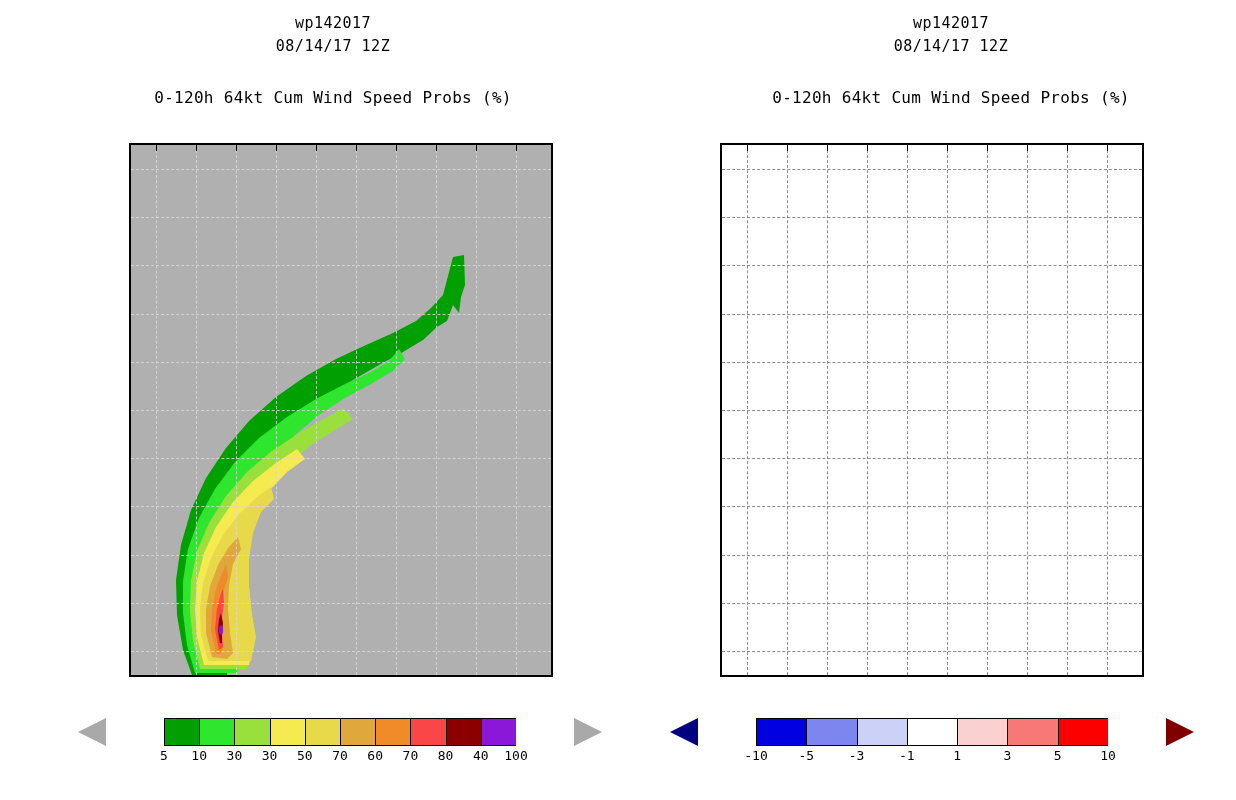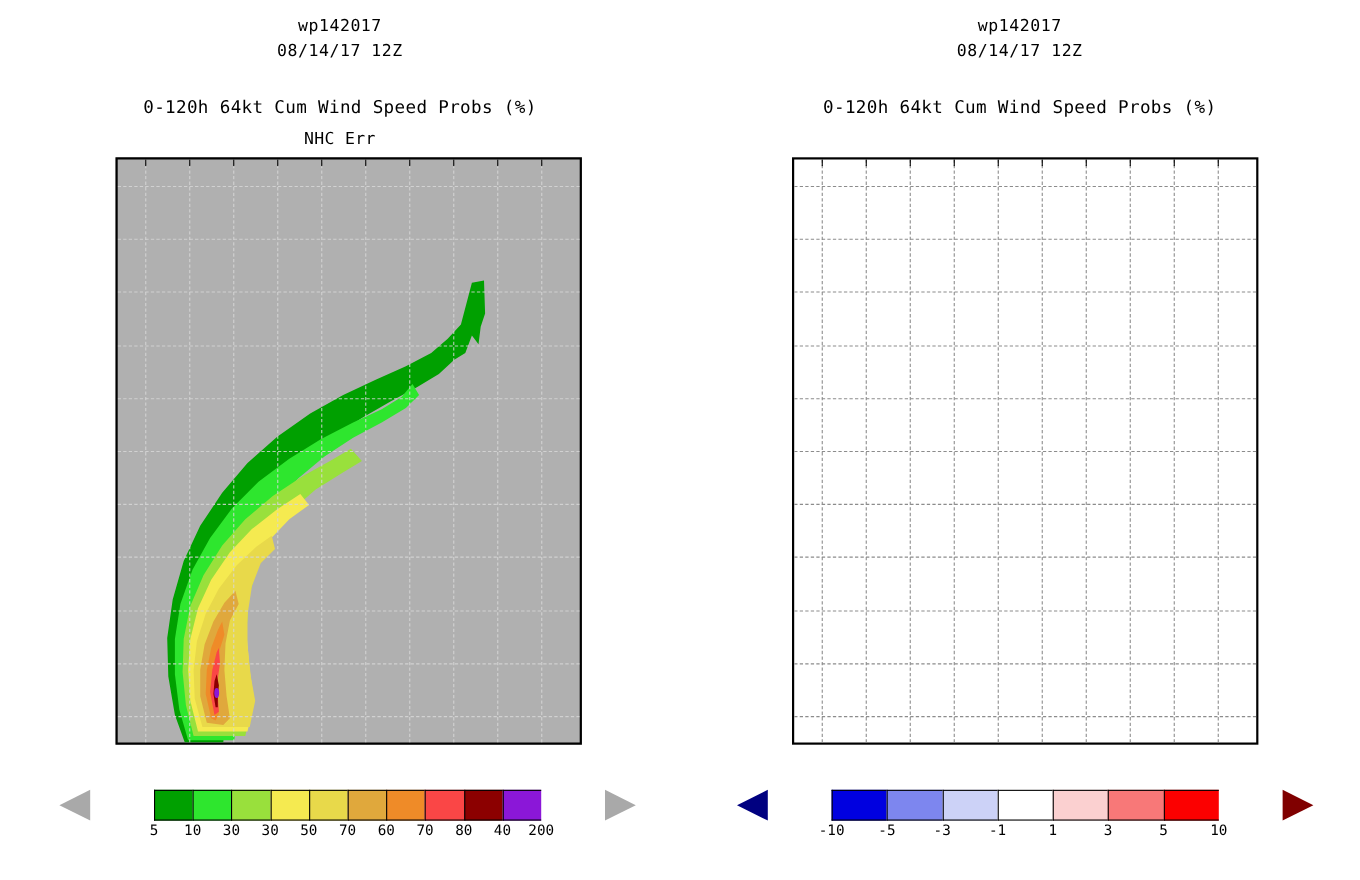--- a/index.html
+++ b/index.html
@@ -1,21 +1,21 @@
 <!DOCTYPE html>
 <html><head>
 <meta charset="utf-8">
 <style>
   html,body{margin:0;padding:0;}
   body{
     width:1236px;height:800px;background:#ffffff;
     font-family:"DejaVu Sans Mono","Liberation Mono",monospace;
     overflow:hidden;position:relative;
   }
-  .panel{position:absolute;top:0;height:800px;width:618px;}
+  .panel{position:absolute;top:0;height:800px;width:618px;margin-left:24px;}
   .panel-left{left:0;}
   .panel-right{left:618px;}
 
   .titleblock{position:absolute;left:0;width:618px;text-align:center;}
   .t-storm{top:14px;font-size:15px;letter-spacing:.5px;color:#000;}
   .t-date{top:37px;font-size:15px;letter-spacing:.5px;color:#000;}
   .t-main{top:88px;font-size:16px;letter-spacing:.3px;color:#000;}
   .t-sub{top:117px;font-size:15px;letter-spacing:.3px;color:#000;}
 
   .plotframe{
@@ -48,21 +48,20 @@
   
   .plume{position:absolute;left:0;top:0;width:424px;height:534px;}
 </style>
 </head>
 <body>
 
 <div class="panel panel-left">
   <div class="titleblock t-storm">wp142017</div>
   <div class="titleblock t-date">08/14/17 12Z</div>
   <div class="titleblock t-main">0-120h 64kt Cum Wind Speed Probs (%)</div>
-  <div class="titleblock t-sub">NHC Err</div>
 
   <div class="plotframe plot-left">
     <svg class="plume" viewBox="0 0 424 534" preserveAspectRatio="none">
 
       <path fill="#00a000" d="M61,530 L52,505 L46,470 L45,435 L50,400 L60,365 L75,333 L95,303
         L118,276 L145,252 L175,231 L205,214 L235,200 L262,188 L285,176 L300,163 L312,150 L322,112
         L333,110 L334,140 L330,152 L328,168 L322,160 L316,176 L306,182 L292,195 L272,207 L248,220
         L222,235 L196,252 L172,272 L150,295 L131,320 L116,348 L105,378 L98,410 L95,444 L96,478
         L98,502 L96,530 Z"></path>
 
@@ -165,21 +164,21 @@
       <div class="lab" style="left: 0%;">5</div>
       <div class="lab" style="left: 10%;">10</div>
       <div class="lab" style="left: 20%;">30</div>
       <div class="lab" style="left: 30%;">30</div>
       <div class="lab" style="left: 40%;">50</div>
       <div class="lab" style="left: 50%;">70</div>
       <div class="lab" style="left: 60%;">60</div>
       <div class="lab" style="left: 70%;">70</div>
       <div class="lab" style="left: 80%;">80</div>
       <div class="lab" style="left: 90%;">40</div>
-      <div class="lab" style="left: 100%;">200</div>
+      <div class="lab" style="left: 100%;">100</div>
     </div>
 </div>
 
 <div class="panel panel-right">
   <div class="titleblock t-storm">wp142017</div>
   <div class="titleblock t-date">08/14/17 12Z</div>
   <div class="titleblock t-main">0-120h 64kt Cum Wind Speed Probs (%)</div>
 </div>
 
 <div class="plotframe plot-right">

